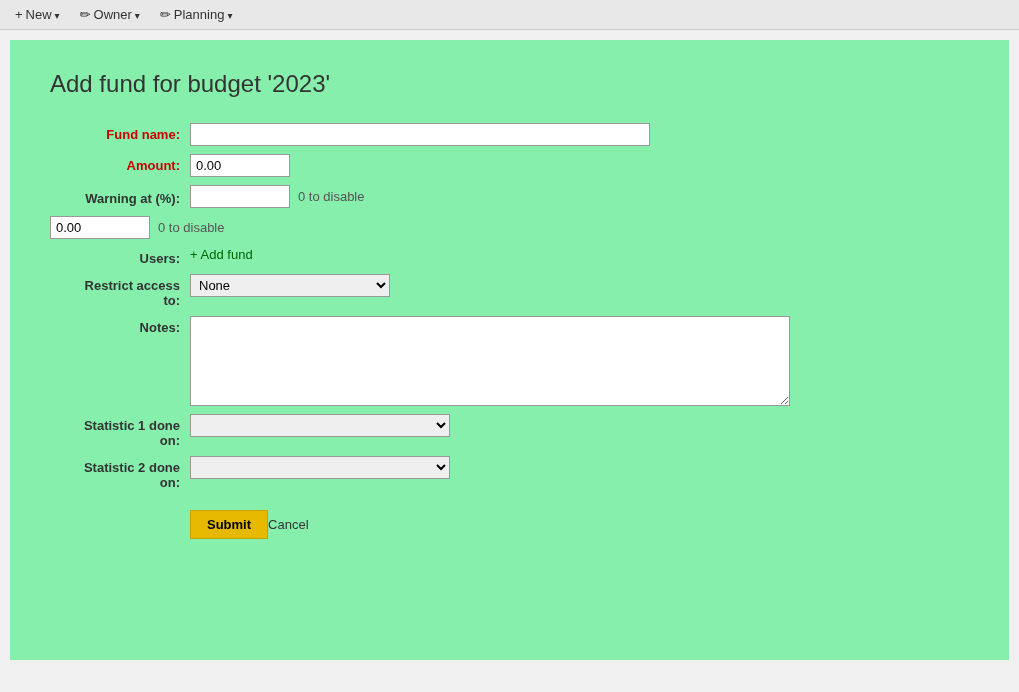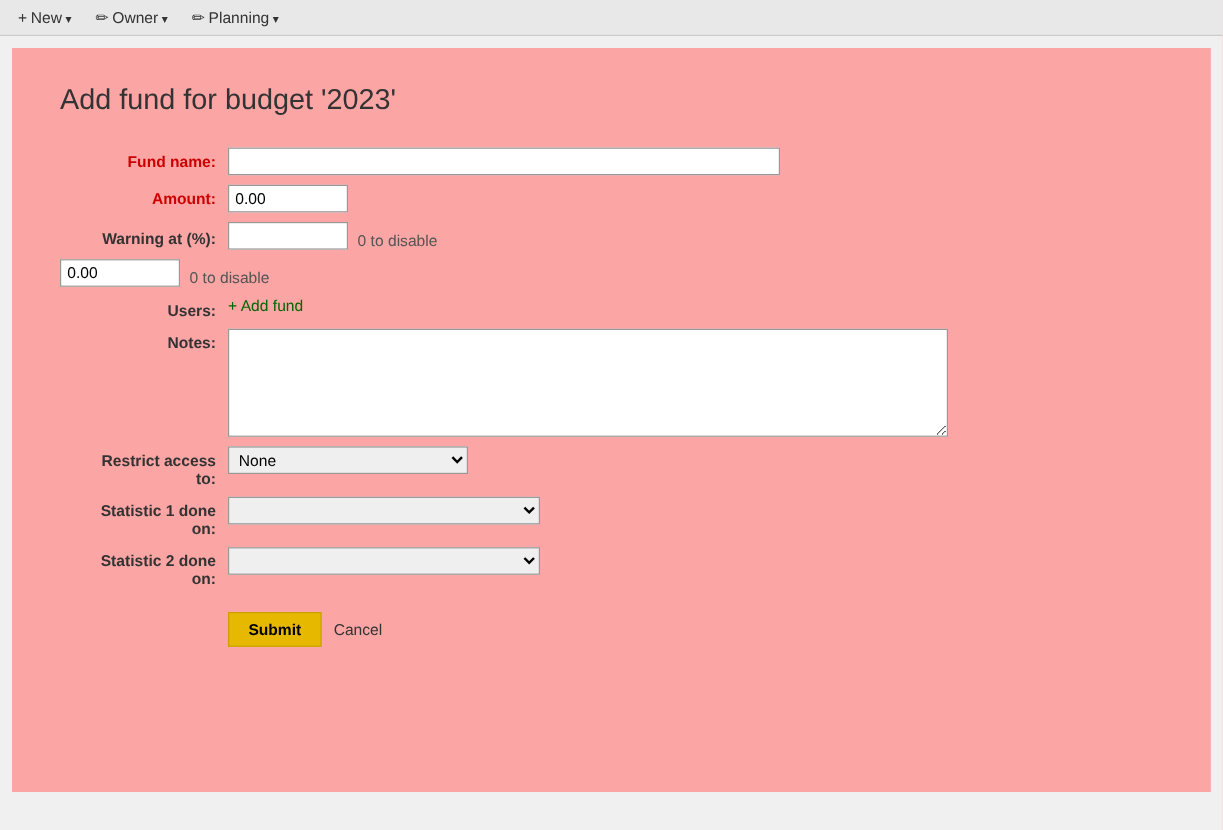--- a/index.html
+++ b/index.html
@@ -23,21 +23,21 @@
       border: none;
       cursor: pointer;
       font-size: 13px;
       color: #333;
       display: flex;
       align-items: center;
       gap: 3px;
       padding: 2px 5px;
     }
     .main-content {
-      background: #fca5a5;
+      background: #86efac;
       margin: 10px;
       padding: 30px 40px 40px 40px;
       min-height: 620px;
     }
     h1 {
       font-size: 24px;
       color: #333;
       font-weight: normal;
       margin-bottom: 25px;
     }
@@ -54,21 +54,21 @@
       padding-top: 4px;
       font-weight: bold;
       font-size: 13px;
     }
     .form-label.required {
       color: #cc0000;
     }
     .form-field {
       flex: 1;
       display: flex;
-      align-items: flex-end;
+      align-items: center;
       gap: 8px;
       flex-wrap: wrap;
     }
     .form-field input[type="text"],
     .form-field input[type="number"] {
       border: 1px solid #999;
       padding: 3px 5px;
       font-size: 13px;
       outline: none;
     }
@@ -116,21 +116,20 @@
       resize: both;
     }
     .submit-btn {
       background: #e6b800;
       border: 1px solid #c9a000;
       color: #000;
       padding: 6px 16px;
       font-size: 13px;
       cursor: pointer;
       font-weight: bold;
-      margin-right: 10px;
     }
     .cancel-btn {
       background: none;
       border: none;
       color: #333;
       font-size: 13px;
       cursor: pointer;
       text-decoration: none;
     }
     .form-actions {
@@ -207,38 +206,38 @@
     <div class="form-field">
       <button class="link-btn green">
         <span>+</span>
         <span>Add fund</span>
       </button>
     </div>
   </div>
 
 
   <div class="form-row">
-    <div class="form-label">Notes:</div>
-    <div class="form-field">
-      <textarea id="notes" style=""></textarea>
-    </div>
-  </div>
-
-  <div class="form-row">
     <div class="form-label">
       <span>Restrict access<br>to:</span>
     </div>
     <div class="form-field">
       <select id="restrict_access">
         <option value="none" selected="">None</option>
       </select>
     </div>
   </div>
 
   <div class="form-row">
+    <div class="form-label">Notes:</div>
+    <div class="form-field">
+      <textarea id="notes" style=""></textarea>
+    </div>
+  </div>
+
+  <div class="form-row">
     <div class="form-label">
       <span>Statistic 1 done<br>on:</span>
     </div>
     <div class="form-field">
       <select id="stat1">
         <option value=""></option>
       </select>
     </div>
   </div>
 

